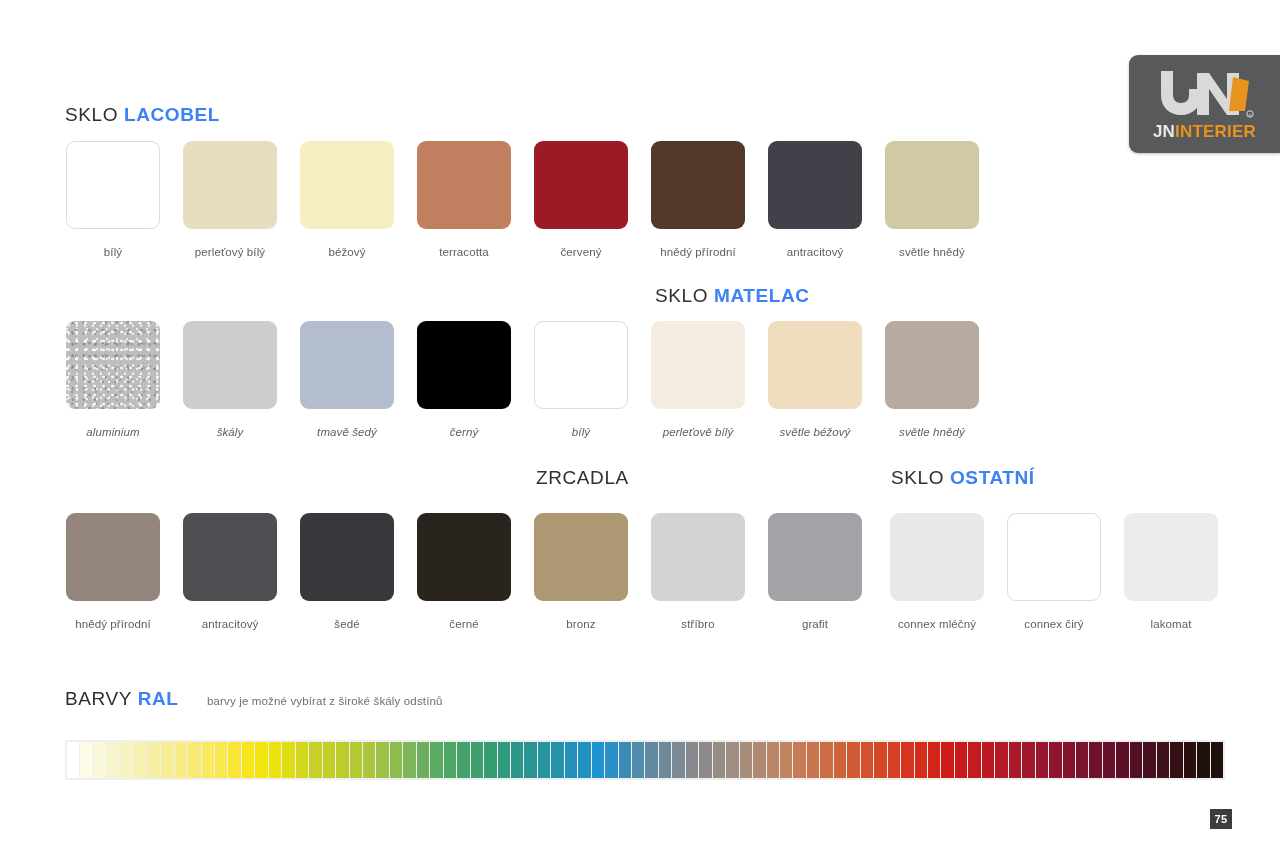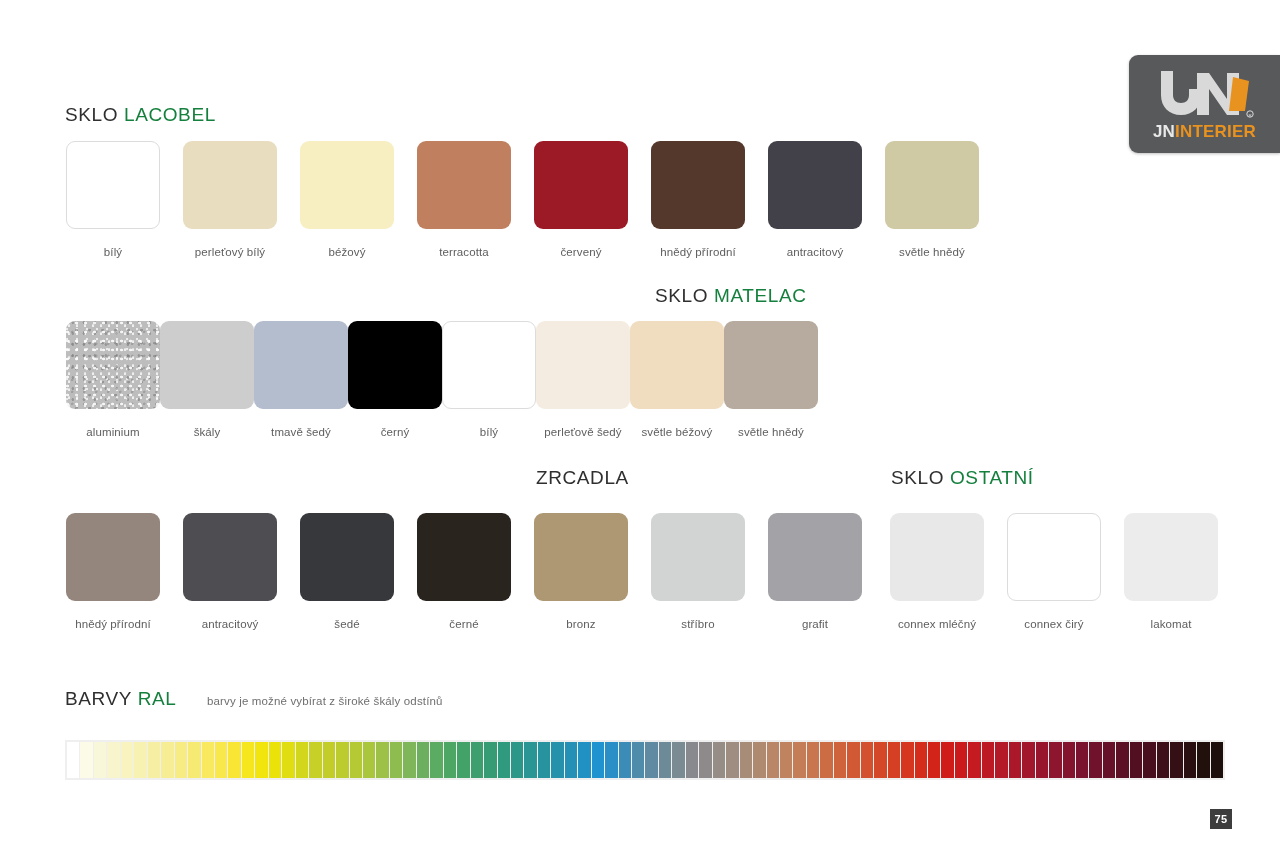--- a/index.html
+++ b/index.html
@@ -51,21 +51,21 @@
 
   
   .heading {
     position: absolute;
     font-size: 19px;
     letter-spacing: 0.6px;
     white-space: nowrap;
     color: #2f2f2f;
   }
   .heading .h-strong { font-weight: normal; }
-  .heading .h-light  { font-weight: normal; color: #15803d; }
+  .heading .h-light  { font-weight: bold; color: #3b82f6; }
 
   .ral-note {
     position: absolute;
     font-size: 11.5px;
     color: #6f6f6f;
     letter-spacing: 0.15px;
     white-space: nowrap;
   }
 
   
@@ -193,21 +193,21 @@
     <div class="cell">
       <div class="chip" style="background-color: rgb(207, 201, 164);"></div>
       <div class="chip-label">světle hnědý</div>
     </div>
   </div>
 
 <div class="heading" style="left:655px; top:285px;">
   <span class="h-strong">SKLO</span>
   <span class="h-light">MATELAC</span>
 </div>
-<div class="row" id="row-matelac" style="left:66px; top:321px; ">
+<div class="row" id="row-matelac" style="left:66px; top:321px; gap:23px;font-style:italic;">
     <div class="cell">
       <div class="chip metal" style="background-color: rgb(189, 189, 189);"></div>
       <div class="chip-label">aluminium</div>
     </div>
     <div class="cell">
       <div class="chip" style="background-color: rgb(205, 205, 205);"></div>
       <div class="chip-label">škály</div>
     </div>
     <div class="cell">
       <div class="chip" style="background-color: rgb(180, 189, 205);"></div>
@@ -216,21 +216,21 @@
     <div class="cell">
       <div class="chip" style="background-color: rgb(0, 0, 0);"></div>
       <div class="chip-label">černý</div>
     </div>
     <div class="cell">
       <div class="chip outline" style="background-color: rgb(255, 255, 255);"></div>
       <div class="chip-label">bílý</div>
     </div>
     <div class="cell">
       <div class="chip" style="background-color: rgb(244, 236, 224);"></div>
-      <div class="chip-label">perleťově šedý</div>
+      <div class="chip-label">perleťově bílý</div>
     </div>
     <div class="cell">
       <div class="chip" style="background-color: rgb(240, 221, 192);"></div>
       <div class="chip-label">světle béžový</div>
     </div>
     <div class="cell">
       <div class="chip" style="background-color: rgb(183, 170, 158);"></div>
       <div class="chip-label">světle hnědý</div>
     </div>
   </div>

